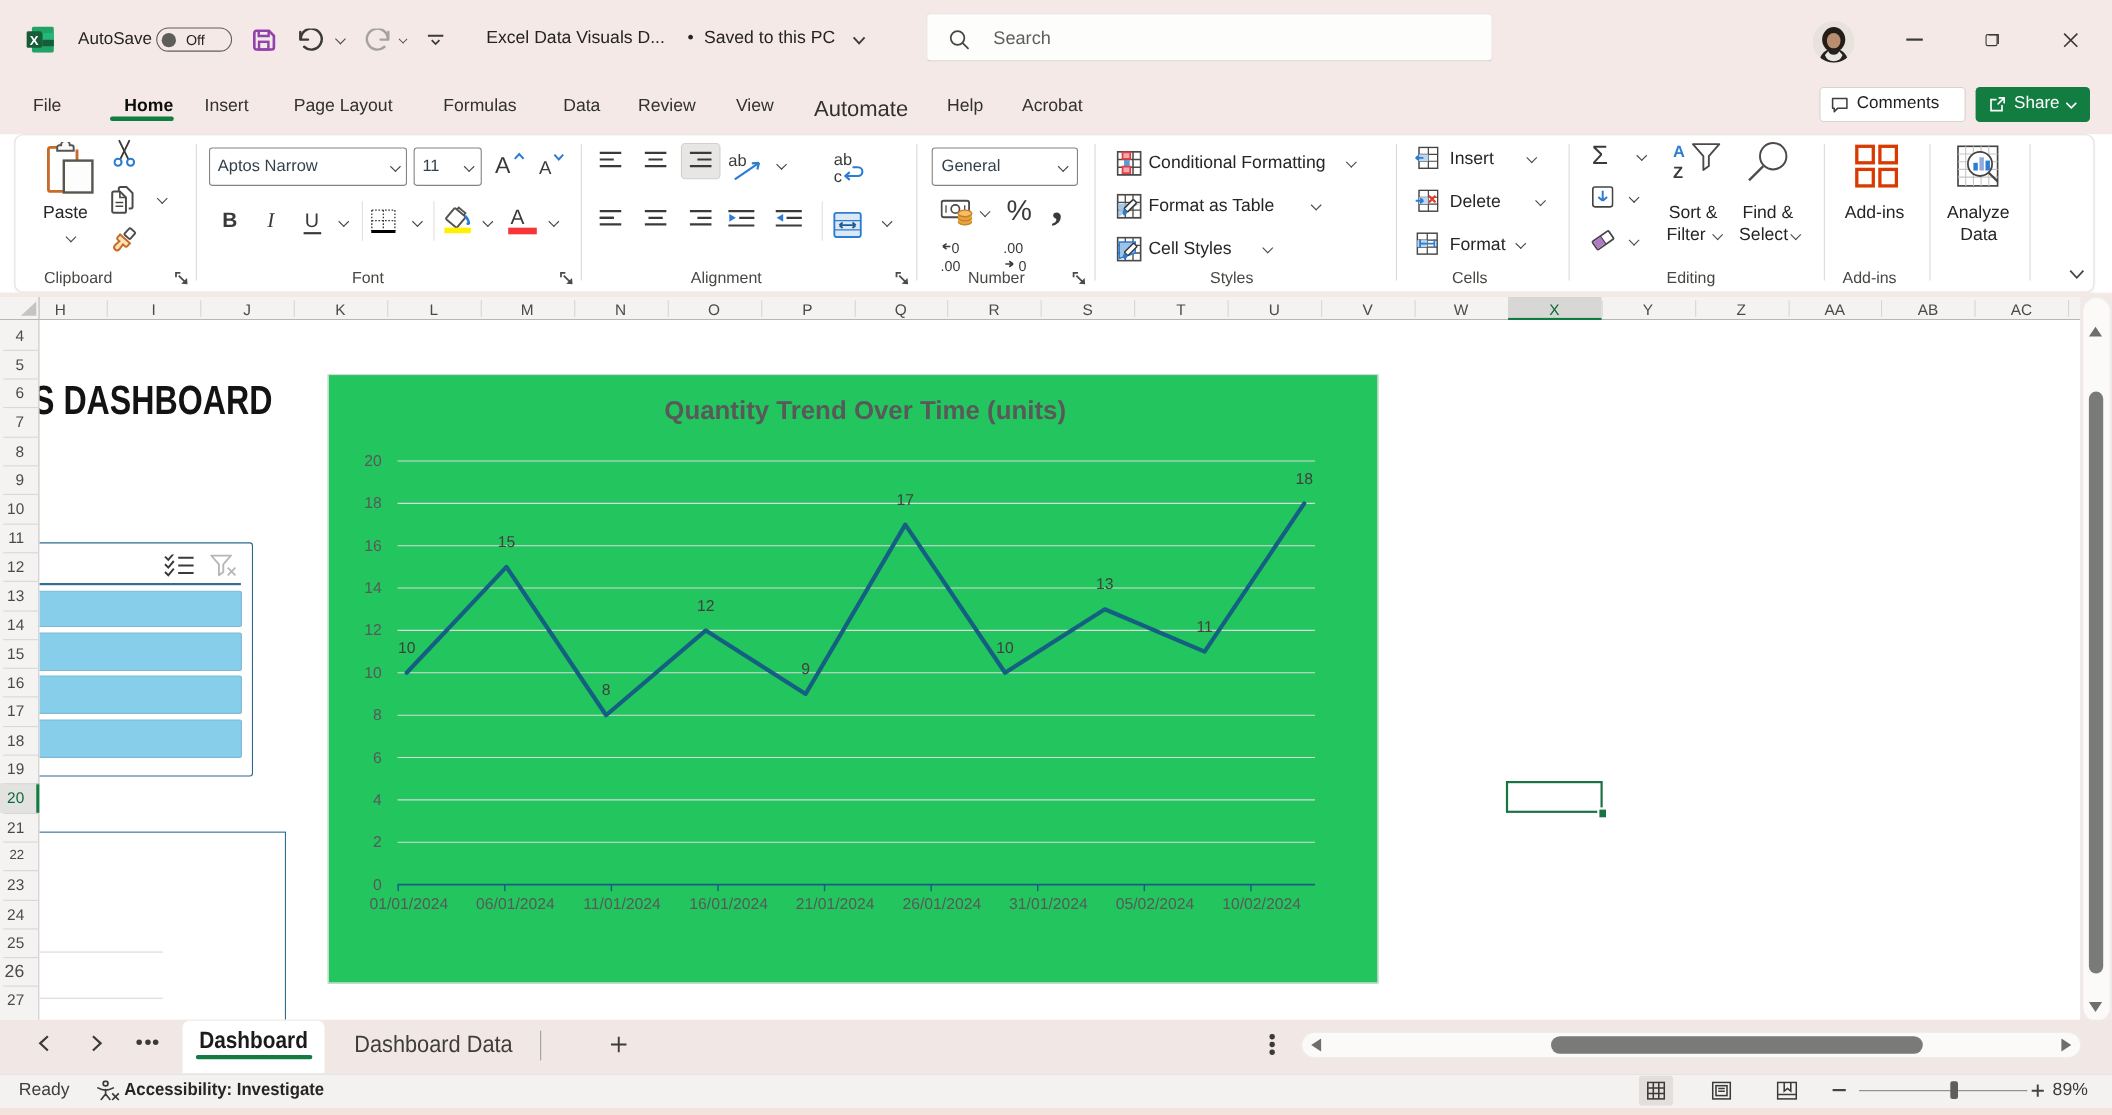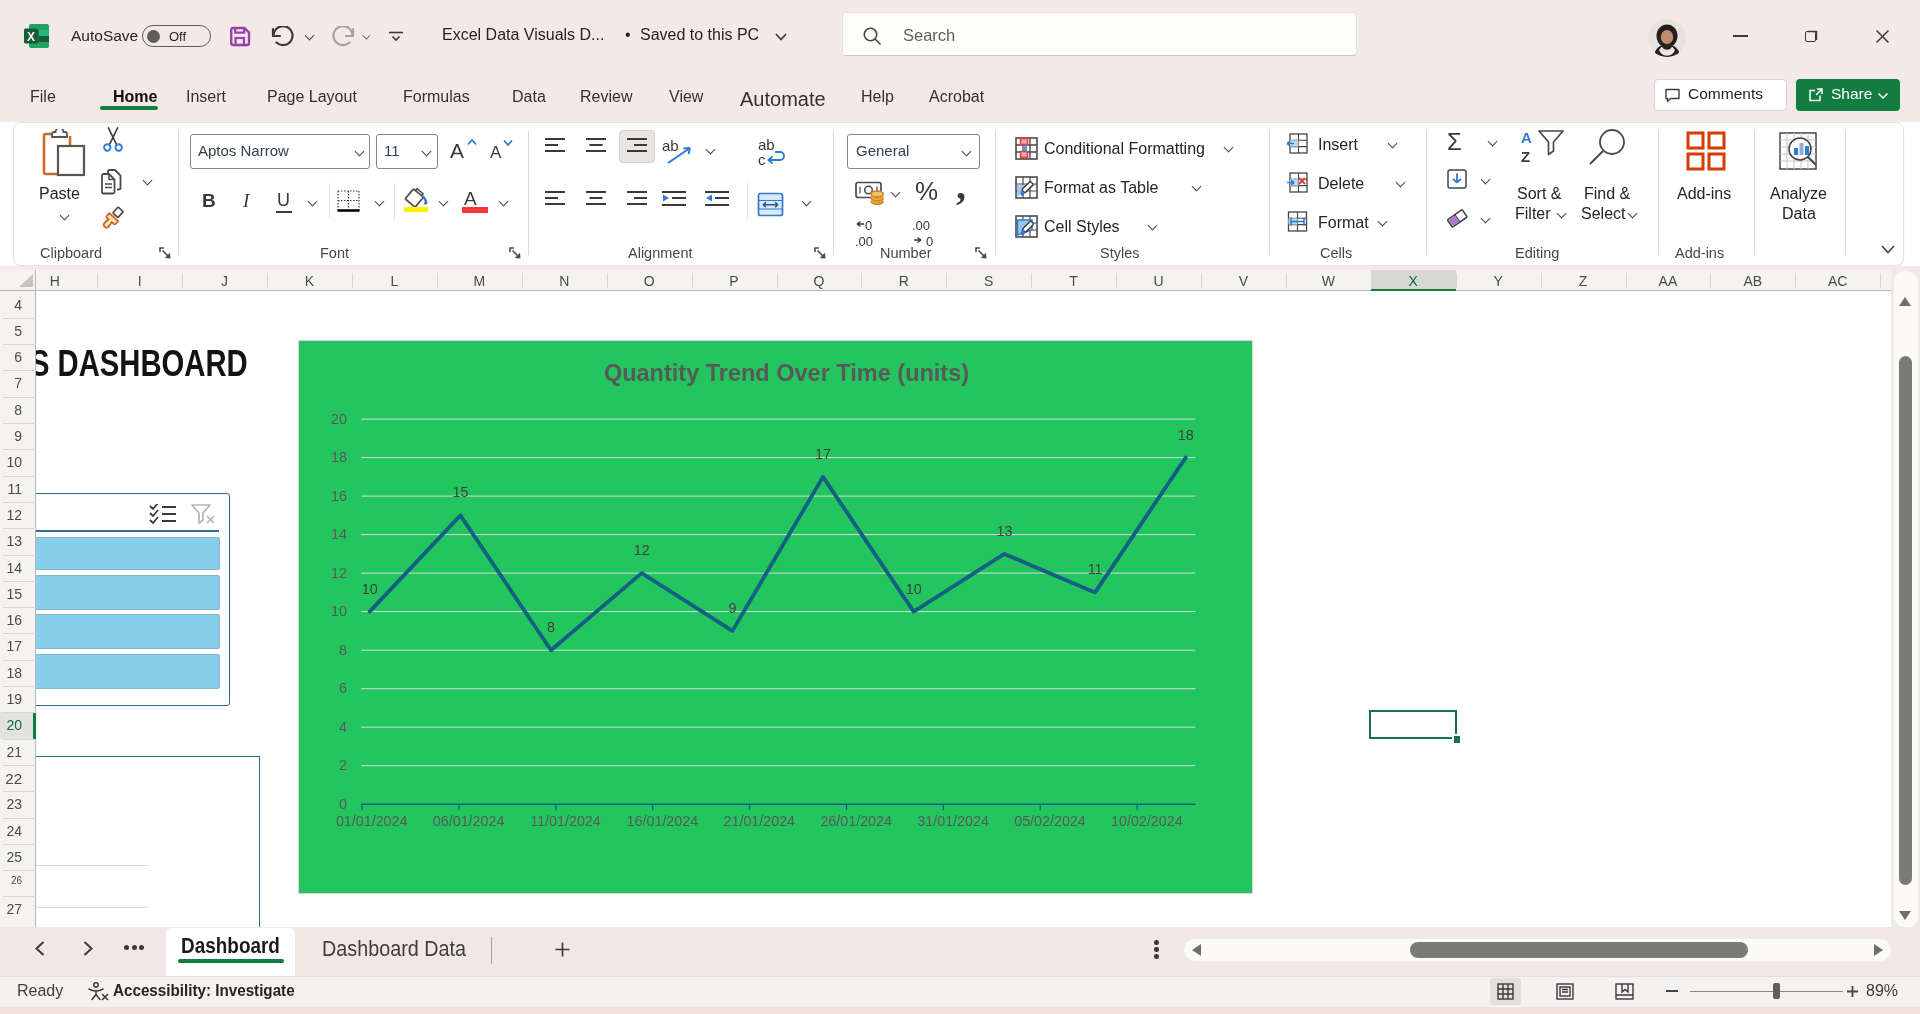--- a/index.html
+++ b/index.html
@@ -558,29 +558,29 @@
 <div class="abs" style="left:0;top:638.4px;width:22px;text-align:right;font-size:14px;color:#4A4A49;">17</div>
 <div class="abs" style="left:3px;top:633.4px;width:33px;height:1px;background:#DAD8D6;"></div>
 <div class="abs" style="left:0;top:664.7px;width:22px;text-align:right;font-size:14px;color:#4A4A49;">18</div>
 <div class="abs" style="left:3px;top:659.7px;width:33px;height:1px;background:#DAD8D6;"></div>
 <div class="abs" style="left:0;top:691.0px;width:22px;text-align:right;font-size:14px;color:#4A4A49;">19</div>
 <div class="abs" style="left:3px;top:686.0px;width:33px;height:1px;background:#DAD8D6;"></div>
 <div class="abs" style="left:0;top:717.3px;width:22px;text-align:right;font-size:14px;color:#0B6A38;">20</div>
 <div class="abs" style="left:3px;top:712.3px;width:33px;height:1px;background:#DAD8D6;"></div>
 <div class="abs" style="left:0;top:743.6px;width:22px;text-align:right;font-size:14px;color:#4A4A49;">21</div>
 <div class="abs" style="left:3px;top:738.6px;width:33px;height:1px;background:#DAD8D6;"></div>
-<div class="abs" style="left:0;top:769.9px;width:22px;text-align:right;font-size:15px;color:#4A4A49;">22</div>
+<div class="abs" style="left:0;top:769.9px;width:22px;text-align:right;font-size:12px;color:#4A4A49;">22</div>
 <div class="abs" style="left:3px;top:764.9px;width:33px;height:1px;background:#DAD8D6;"></div>
 <div class="abs" style="left:0;top:796.2px;width:22px;text-align:right;font-size:14px;color:#4A4A49;">23</div>
 <div class="abs" style="left:3px;top:791.2px;width:33px;height:1px;background:#DAD8D6;"></div>
 <div class="abs" style="left:0;top:822.5px;width:22px;text-align:right;font-size:14px;color:#4A4A49;">24</div>
 <div class="abs" style="left:3px;top:817.5px;width:33px;height:1px;background:#DAD8D6;"></div>
 <div class="abs" style="left:0;top:848.8px;width:22px;text-align:right;font-size:14px;color:#4A4A49;">25</div>
 <div class="abs" style="left:3px;top:843.8px;width:33px;height:1px;background:#DAD8D6;"></div>
-<div class="abs" style="left:0;top:875.1px;width:22px;text-align:right;font-size:10px;color:#4A4A49;">26</div>
+<div class="abs" style="left:0;top:875.1px;width:22px;text-align:right;font-size:16px;color:#4A4A49;">26</div>
 <div class="abs" style="left:3px;top:870.1px;width:33px;height:1px;background:#DAD8D6;"></div>
 <div class="abs" style="left:0;top:901.4px;width:22px;text-align:right;font-size:14px;color:#4A4A49;">27</div>
 <div class="abs" style="left:3px;top:896.4px;width:33px;height:1px;background:#DAD8D6;"></div>
 
 
 <div class="abs" style="left:36px;top:291px;width:1855px;height:636px;overflow:hidden;background:#fff;" id="clip">
 <div style="position:absolute;left:-6px;top:52px;font-size:37px;font-weight:bold;color:#131313;white-space:nowrap;transform:scaleX(0.79);transform-origin:0 0;">S DASHBOARD</div>
 <div style="position:absolute;left:-76px;top:201.7px;width:270px;height:213.5px;border:1.5px solid #2B6A8C;border-radius:3px;background:#fff;">
 <div style="position:absolute;left:0;top:36.5px;width:258px;height:1.5px;background:#31708F;"></div>
 <svg style="position:absolute;left:188px;top:10px;" width="28" height="21" viewBox="0 0 28 21">

